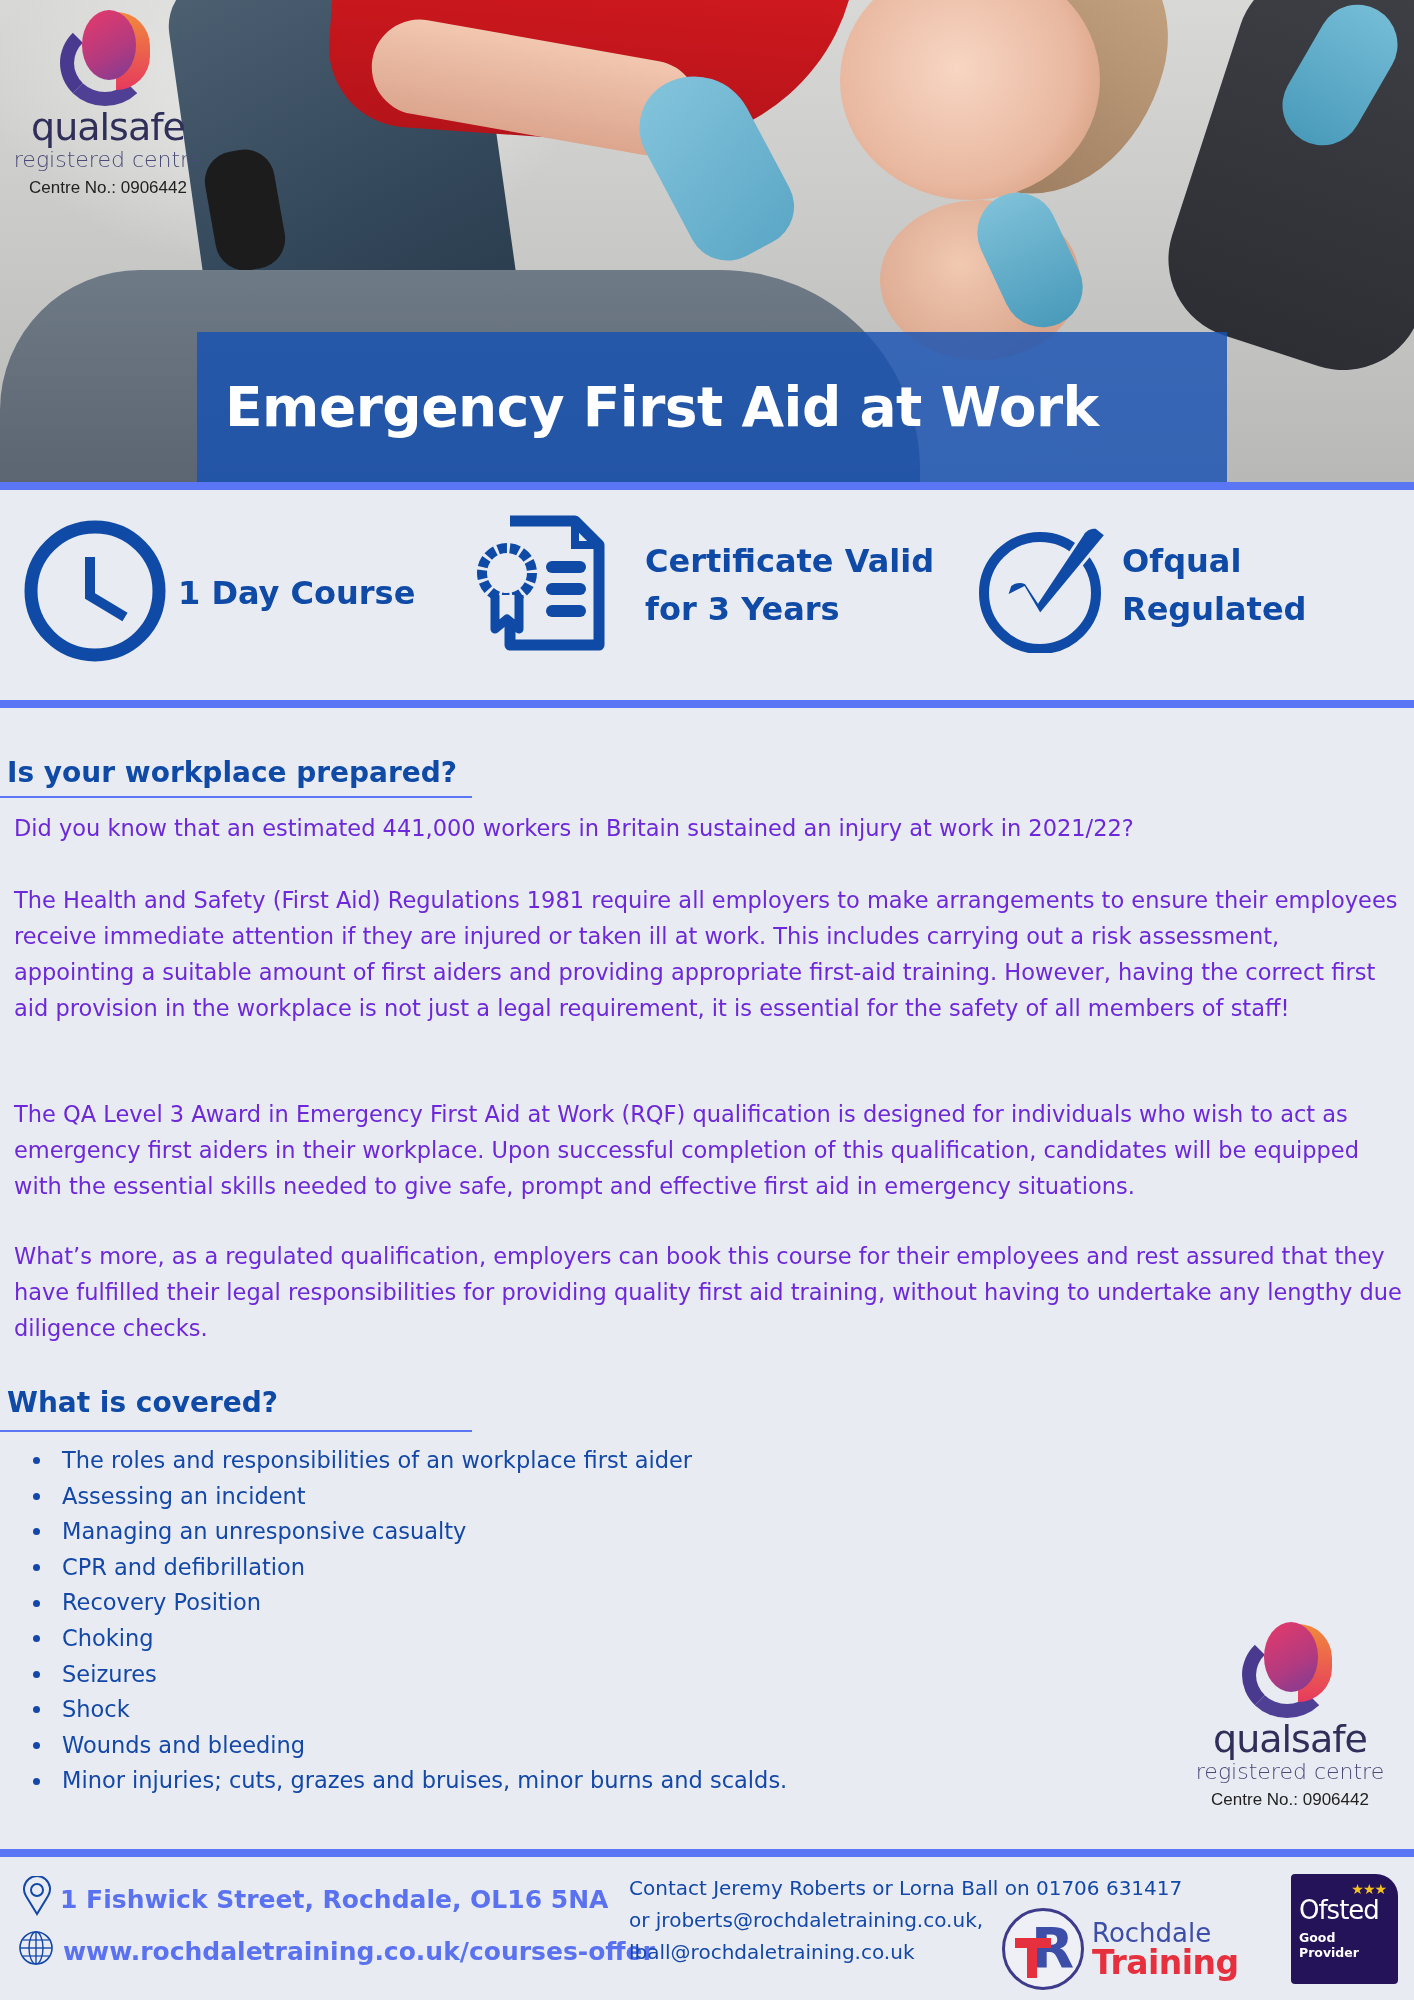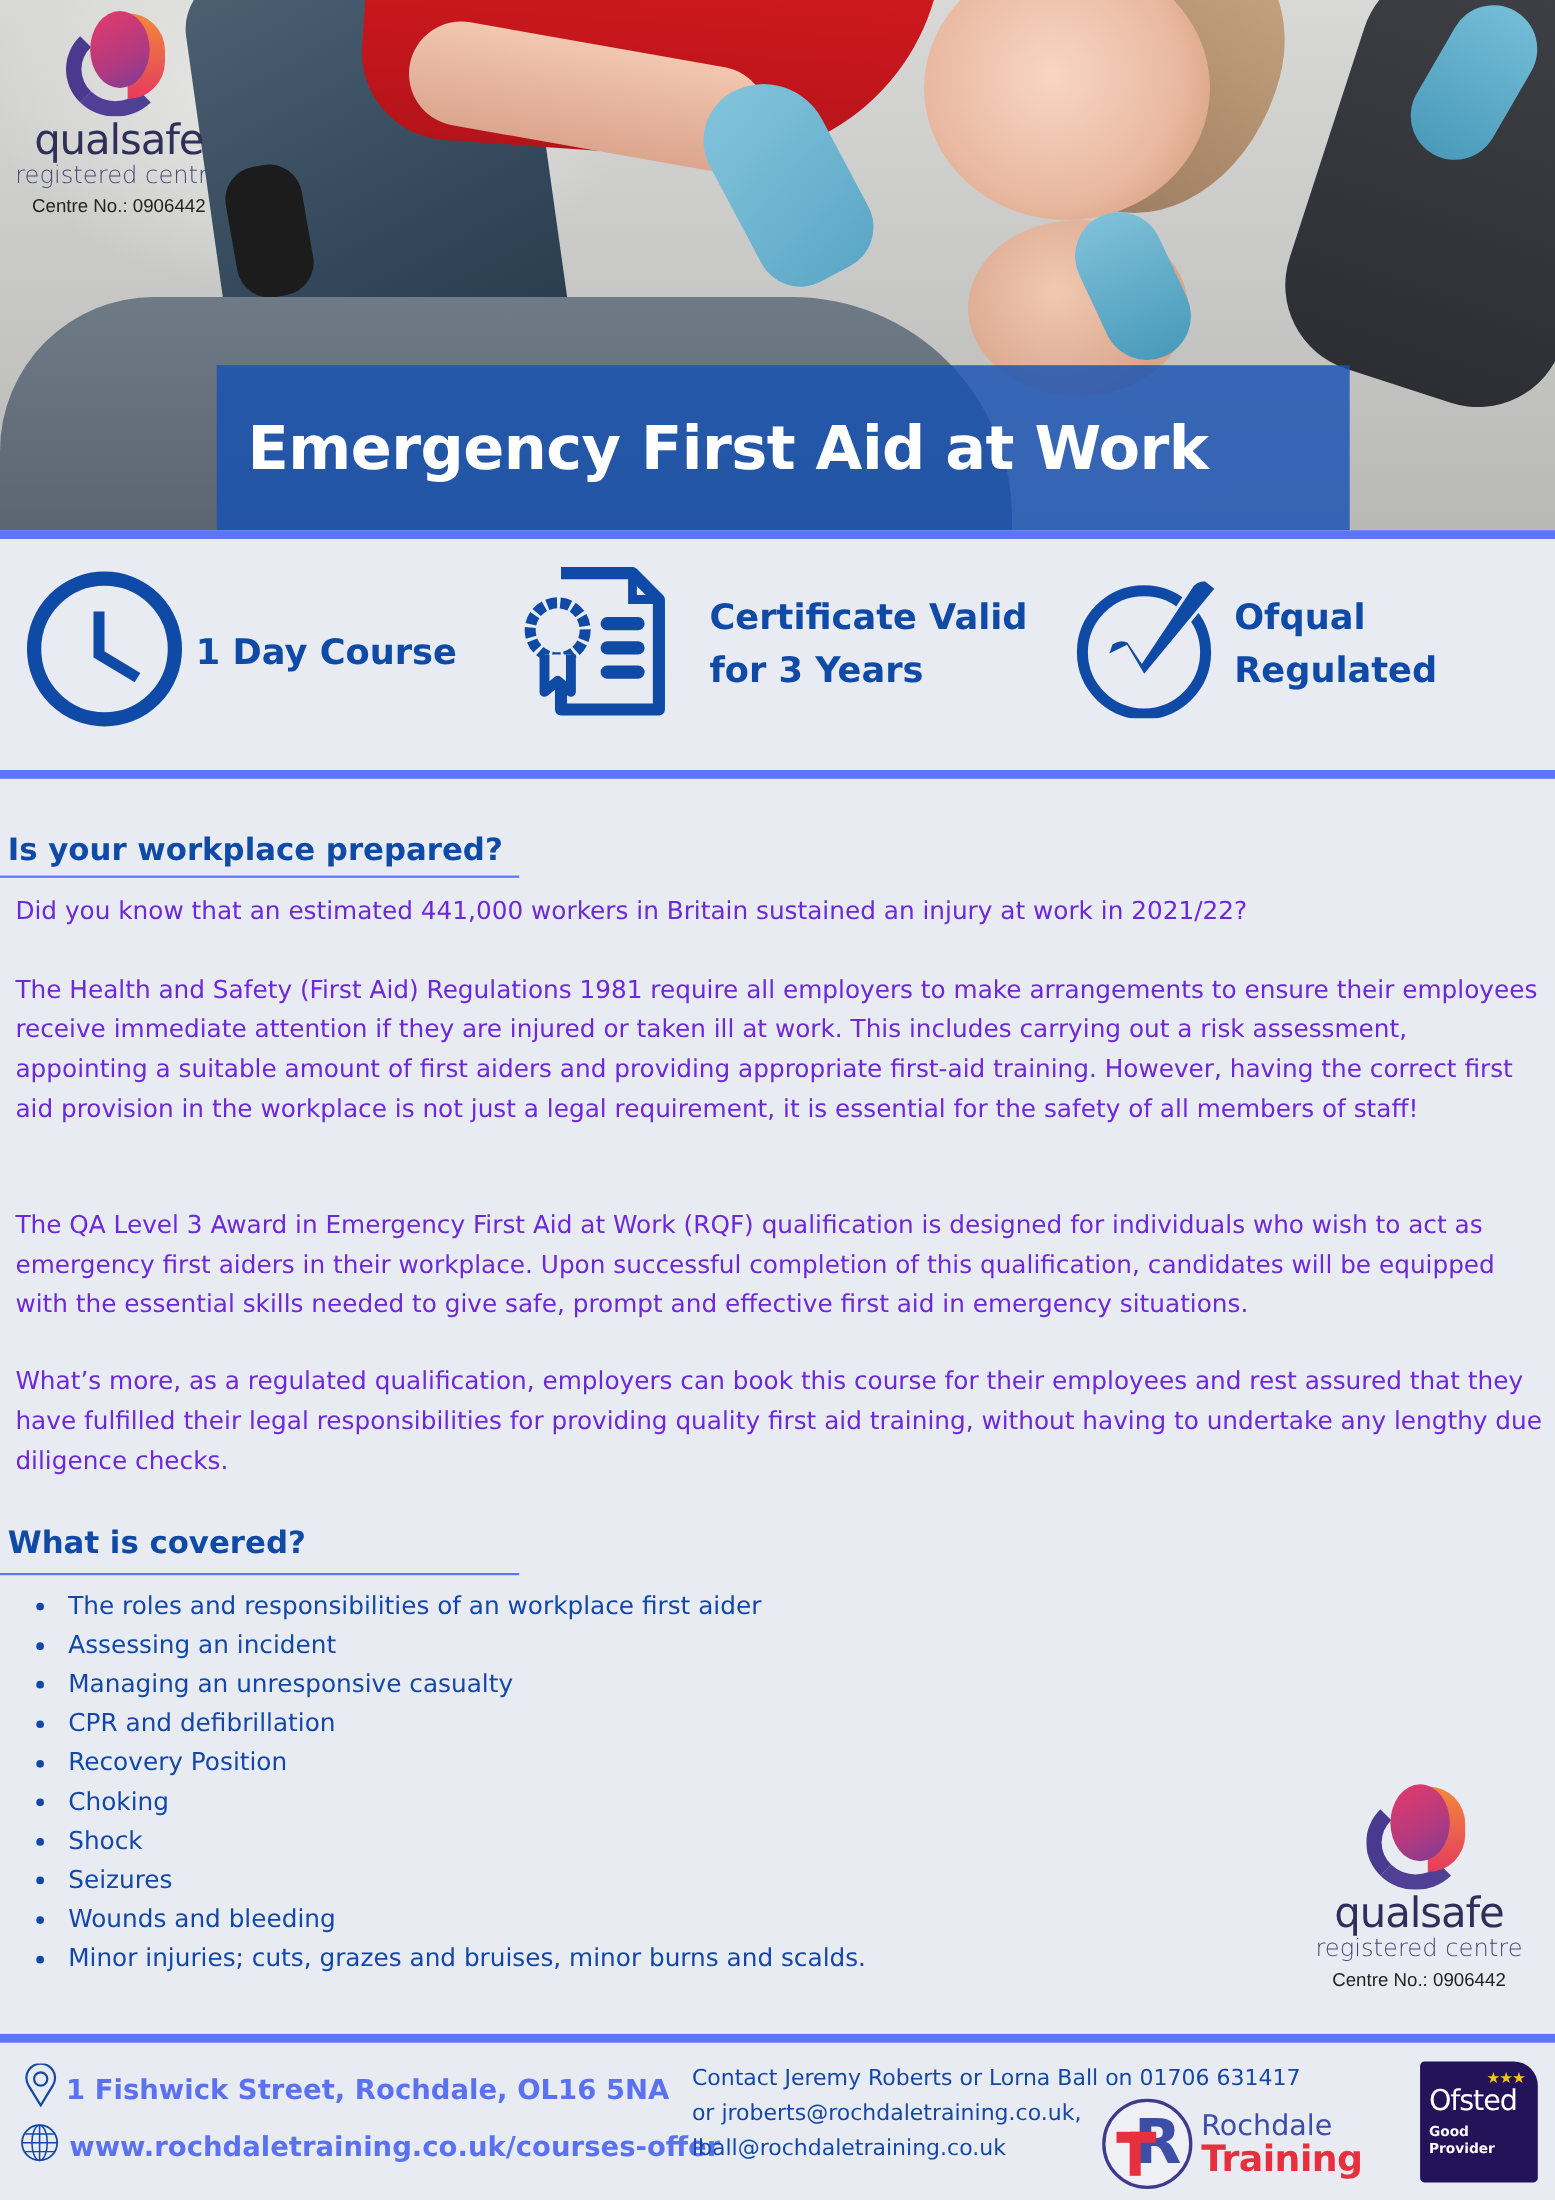--- a/index.html
+++ b/index.html
@@ -194,25 +194,25 @@
   <li>
       <span class="dot"></span>
       <span>Recovery Position</span>
     </li>
   <li>
       <span class="dot"></span>
       <span>Choking</span>
     </li>
   <li>
       <span class="dot"></span>
+      <span>Seizures</span>
+    </li>
+  <li>
+      <span class="dot"></span>
       <span>Shock</span>
-    </li>
-  <li>
-      <span class="dot"></span>
-      <span>Seizures</span>
     </li>
   <li>
       <span class="dot"></span>
       <span>Wounds and bleeding</span>
     </li>
   <li>
       <span class="dot"></span>
       <span>Minor injuries; cuts, grazes and bruises, minor burns and scalds.</span>
     </li>
 </ul>

